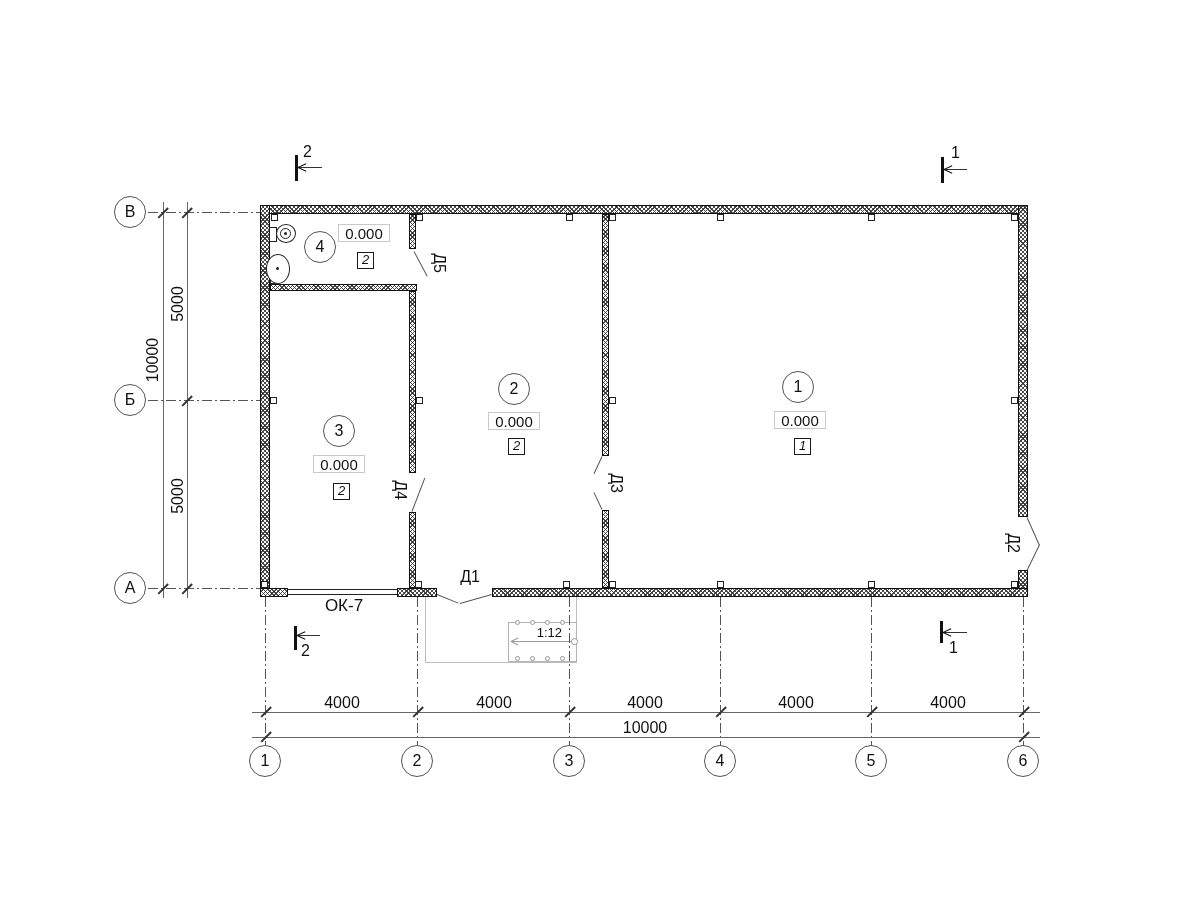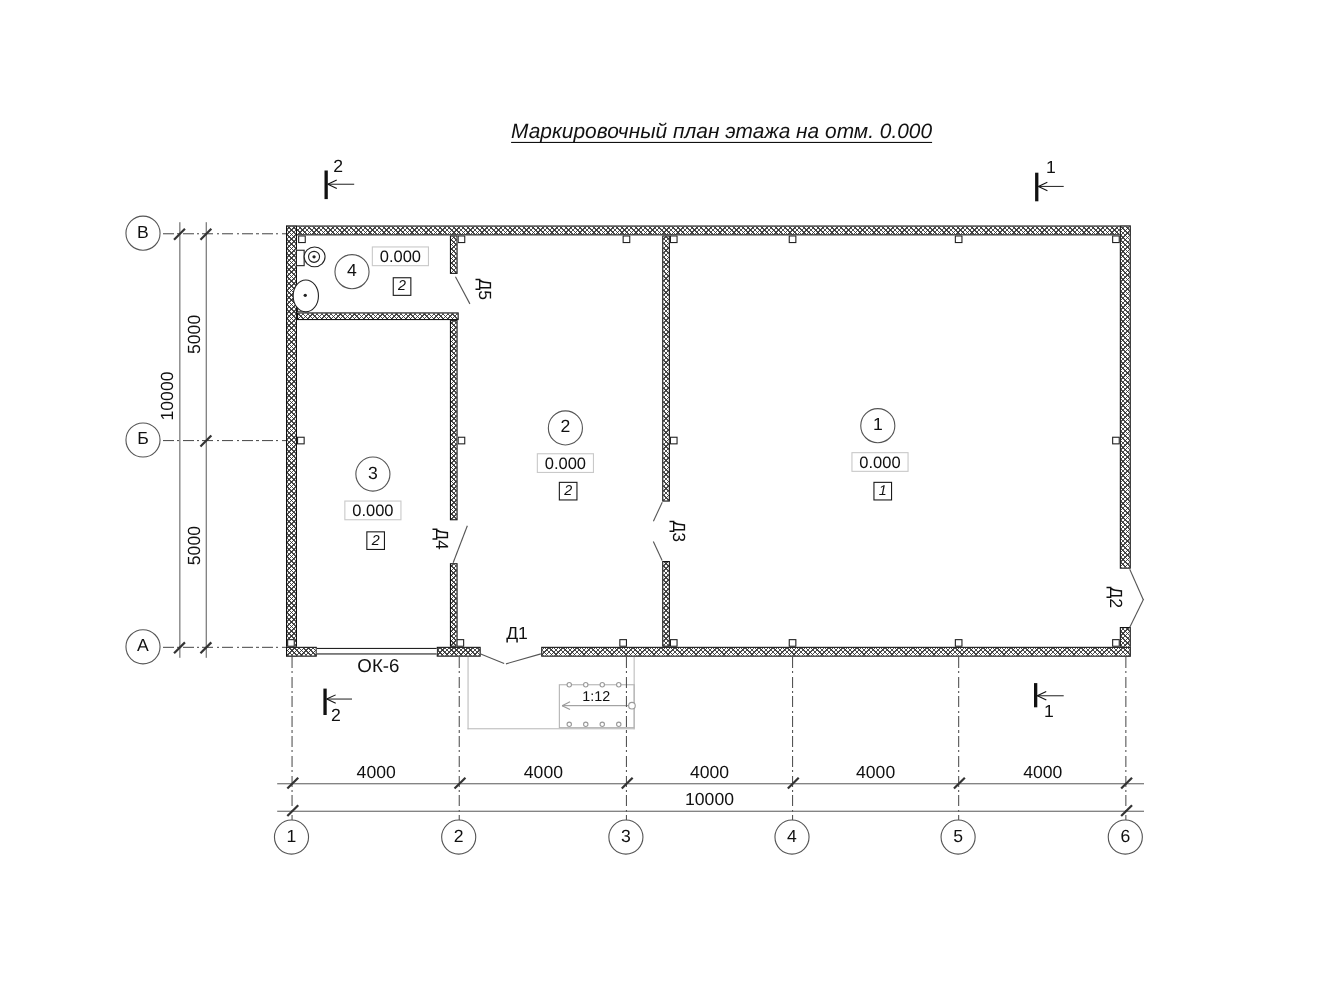--- a/index.html
+++ b/index.html
@@ -28,37 +28,36 @@
   .chev{position:absolute;width:9px;height:1.2px;background:#111;transform-origin:left center;}
   .gchev{position:absolute;width:8px;height:1px;background:#999;transform-origin:left center;}
   .gray{position:absolute;box-sizing:border-box;}
   .rc{position:absolute;width:5px;height:5px;box-sizing:border-box;border:1px solid #9a9a9a;border-radius:50%;background:#fff;}
 </style>
 </head>
 <body>
 
 <div id="canvas">
 
-  <div class="t" style="left:396px;top:110px;width:520px;text-align:center;font-size:19px;font-style:italic;text-decoration:underline;text-underline-offset:4px;">Маркировочный план этажа на отм. 0.000</div>
 
   <div class="gray" style="left:425px;top:597px;width:152px;height:66px;border:1px solid #bdbdbd;border-top:none;"></div>
   <div class="gray" style="left:508px;top:622px;width:69px;height:40px;border:1px solid #b3b3b3;"></div>
   <div class="rc" style="left:515px;top:620px;"></div>
   <div class="rc" style="left:530px;top:620px;"></div>
   <div class="rc" style="left:545px;top:620px;"></div>
   <div class="rc" style="left:560px;top:620px;"></div>
   <div class="rc" style="left:515px;top:656px;"></div>
   <div class="rc" style="left:530px;top:656px;"></div>
   <div class="rc" style="left:545px;top:656px;"></div>
   <div class="rc" style="left:560px;top:656px;"></div>
   <div class="gray" style="left:511px;top:641px;width:62px;height:1px;background:#999;"></div>
   <div class="gchev" style="left:511px;top:641px;transform:rotate(-26deg);"></div>
   <div class="gchev" style="left:511px;top:641px;transform:rotate(26deg);"></div>
   <div class="rc" style="left:571px;top:638px;width:7px;height:7px;"></div>
-  <div class="t" style="left:522px;top:626px;width:40px;text-align:center;font-size:13px;background:#fff;">1:12</div>
+  <div class="t" style="left:522px;top:626px;width:40px;text-align:right;font-size:13px;background:#fff;">1:12</div>
 
   <div class="axv" style="left:265px;top:597px;height:149px;"></div>
   <div class="axv" style="left:417px;top:597px;height:149px;"></div>
   <div class="axv" style="left:569px;top:597px;height:149px;"></div>
   <div class="axv" style="left:720px;top:597px;height:149px;"></div>
   <div class="axv" style="left:871px;top:597px;height:149px;"></div>
   <div class="axv" style="left:1023px;top:597px;height:149px;"></div>
   <div class="axh" style="left:148px;top:212px;width:124px;"></div>
   <div class="axh" style="left:148px;top:400px;width:114px;"></div>
   <div class="axh" style="left:148px;top:588px;width:114px;"></div>
@@ -146,21 +145,21 @@
   <div class="leaf" style="left:437px;top:594px;width:23px;transform:rotate(22deg);"></div>
   <div class="leaf" style="left:460px;top:603px;width:33px;transform:rotate(-16deg);"></div>
   <div class="leaf" style="left:1027px;top:517px;width:30px;transform:rotate(66deg);"></div>
   <div class="leaf" style="left:1027px;top:570px;width:29px;transform:rotate(-64deg);"></div>
 
   <div class="dlbl" style="left:425px;top:255px;">Д5</div>
   <div class="dlbl" style="left:386px;top:482px;">Д4</div>
   <div class="dlbl" style="left:602px;top:475px;">Д3</div>
   <div class="dlbl" style="left:999px;top:535px;">Д2</div>
   <div class="t" style="left:450px;top:568px;width:40px;text-align:center;">Д1</div>
-  <div class="t" style="left:316px;top:597px;width:56px;text-align:center;font-size:17px;">ОК-6</div>
+  <div class="t" style="left:316px;top:597px;width:56px;text-align:center;font-size:17px;">ОК-7</div>
 
   <div class="circ" style="left:782px;top:371px;">1</div>
   <div class="elev" style="left:774px;top:411px;">0.000</div>
   <div class="ftype" style="left:794px;top:438px;">1</div>
 
   <div class="circ" style="left:498px;top:373px;">2</div>
   <div class="elev" style="left:488px;top:412px;">0.000</div>
   <div class="ftype" style="left:508px;top:438px;">2</div>
 
   <div class="circ" style="left:323px;top:415px;">3</div>

